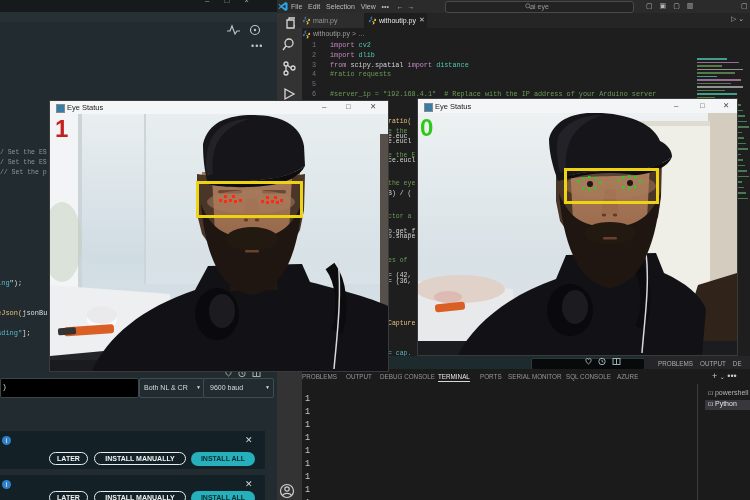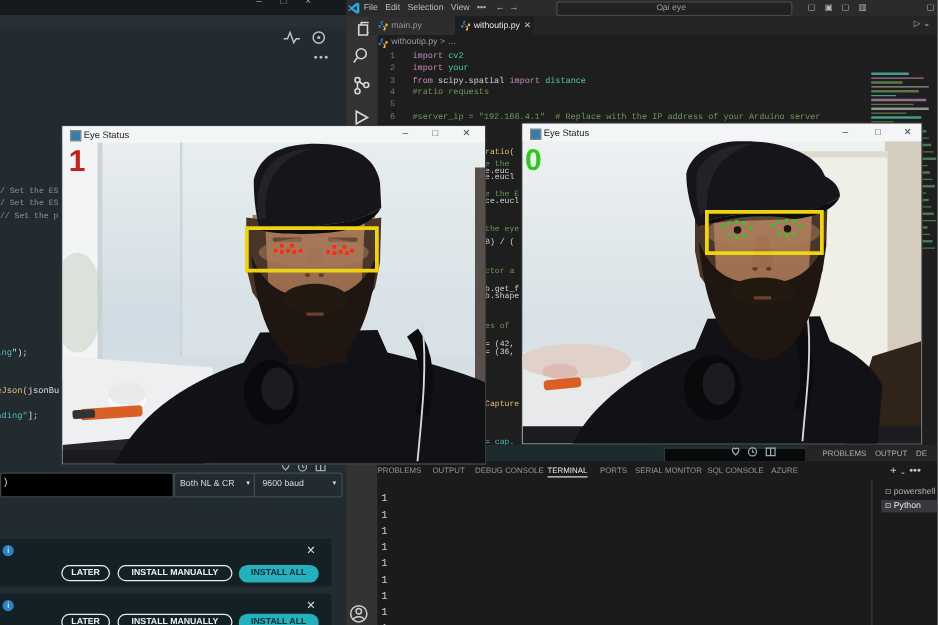--- a/index.html
+++ b/index.html
@@ -110,21 +110,21 @@
 <div class="abs" style="left:419px;top:16px;color:#c8c8c8;font-size:7px">✕</div>
 
 <svg class="abs" style="left:302px;top:30px" width="9" height="9" viewBox="0 0 16 16">
       <path d="M8 1 C4 1 4.5 3 4.5 4 L4.5 6 8.5 6 8.5 7 3 7 C1 7 1 11 3 11 L4.5 11 4.5 9 C4.5 8 5.5 8 5.5 8" fill="#3a77a8"></path>
       <path d="M8 15 C12 15 11.5 13 11.5 12 L11.5 10 7.5 10 7.5 9 13 9 C15 9 15 5 13 5 L11.5 5 11.5 7 C11.5 8 10.5 8 10.5 8" fill="#f0c040"></path>
     </svg>
 <div class="abs" style="left:313px;top:30px;color:#9d9d9d;font-size:7px">withoutip.py &gt; …</div>
 
 <div class="abs mono" style="left:306px;top:41px;color:#6e7681;font-size:6.8px;line-height:9.8px;text-align:right;width:10px">1<br>2<br>3<br>4<br>5<br>6</div>
 <div class="abs mono" style="left:330px;top:41px;font-size:6.8px;line-height:9.8px;white-space:pre"><span style="color:#c586c0">import</span> <span style="color:#4ec9b0">cv2</span>
-<span style="color:#c586c0">import</span> <span style="color:#4ec9b0">your</span>
+<span style="color:#c586c0">import</span> <span style="color:#4ec9b0">dlib</span>
 <span style="color:#c586c0">from</span> <span style="color:#d4d4d4">scipy.spatial</span> <span style="color:#c586c0">import</span> <span style="color:#4ec9b0">distance</span>
 <span style="color:#6a9955">#ratio requests</span>
 
 <span style="color:#6a9955">#server_ip = "192.168.4.1"  # Replace with the IP address of your Arduino server</span></div>
 
 <div class="abs" id="minimap" style="left:697px;top:58px;width:49px;height:44px">
       <div style="position:absolute;left:0;top:0.0px;width:30px;height:1.7px;background:#4ec9b0;opacity:0.75"></div>
       <div style="position:absolute;left:0;top:3.5px;width:42px;height:1.7px;background:#c586c0;opacity:0.75"></div>
       <div style="position:absolute;left:0;top:7.0px;width:25px;height:1.7px;background:#6a9955;opacity:0.75"></div>
       <div style="position:absolute;left:0;top:10.5px;width:46px;height:1.7px;background:#b8b8b8;opacity:0.75"></div>

